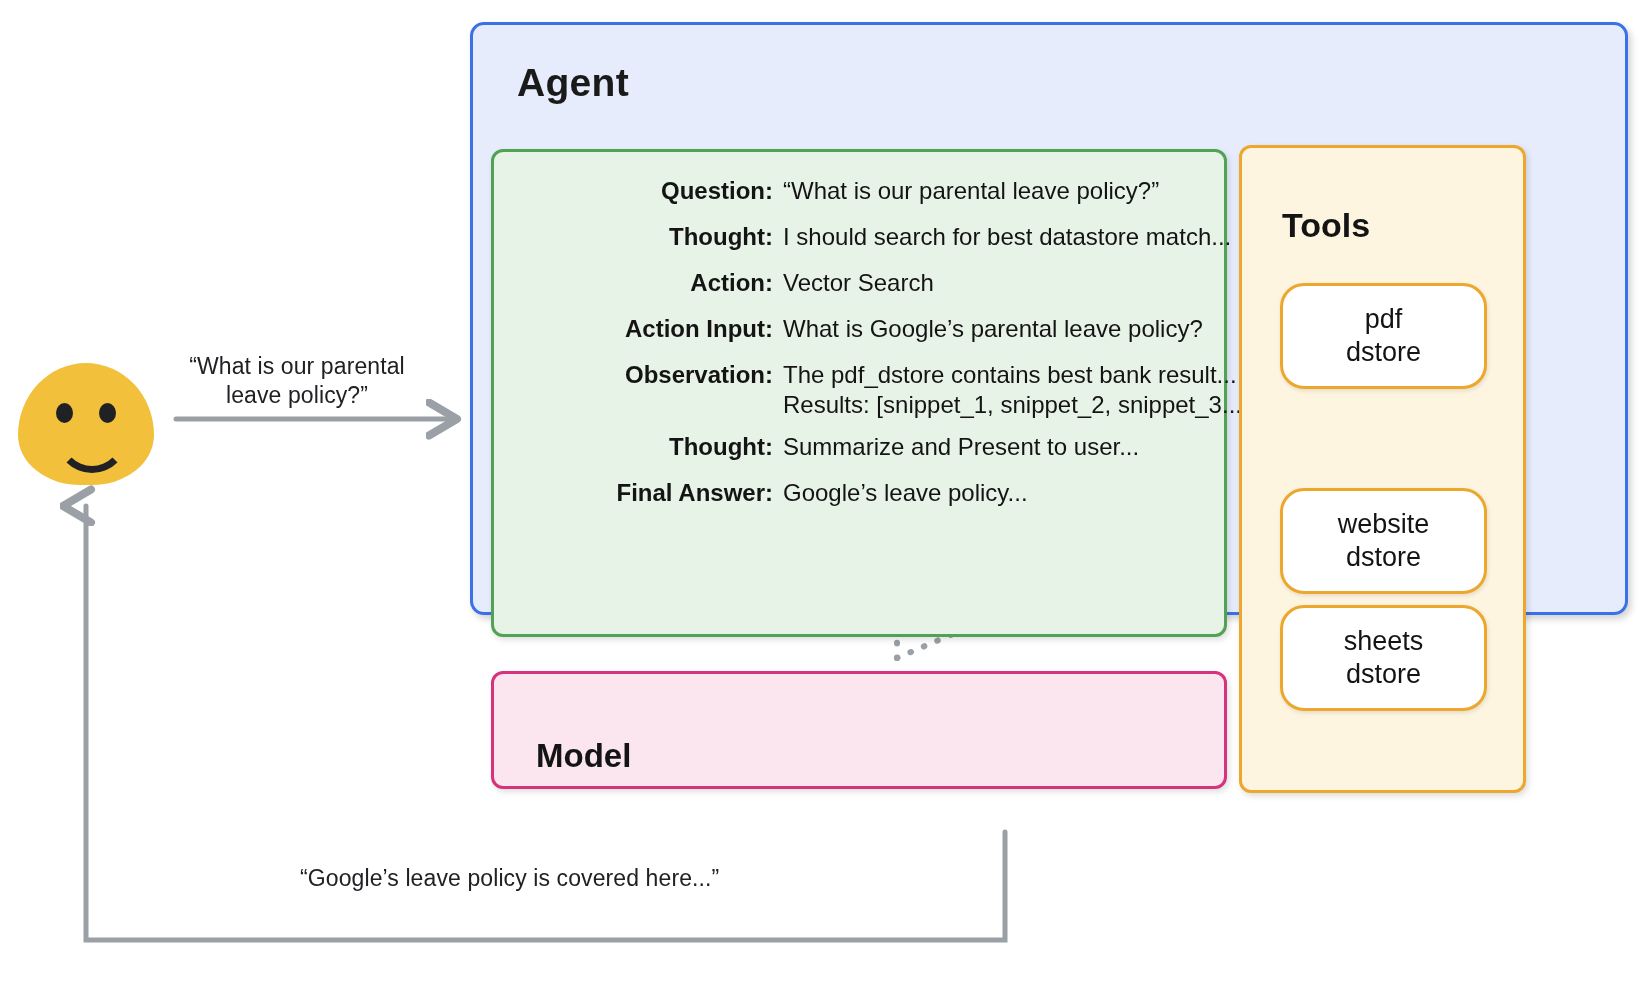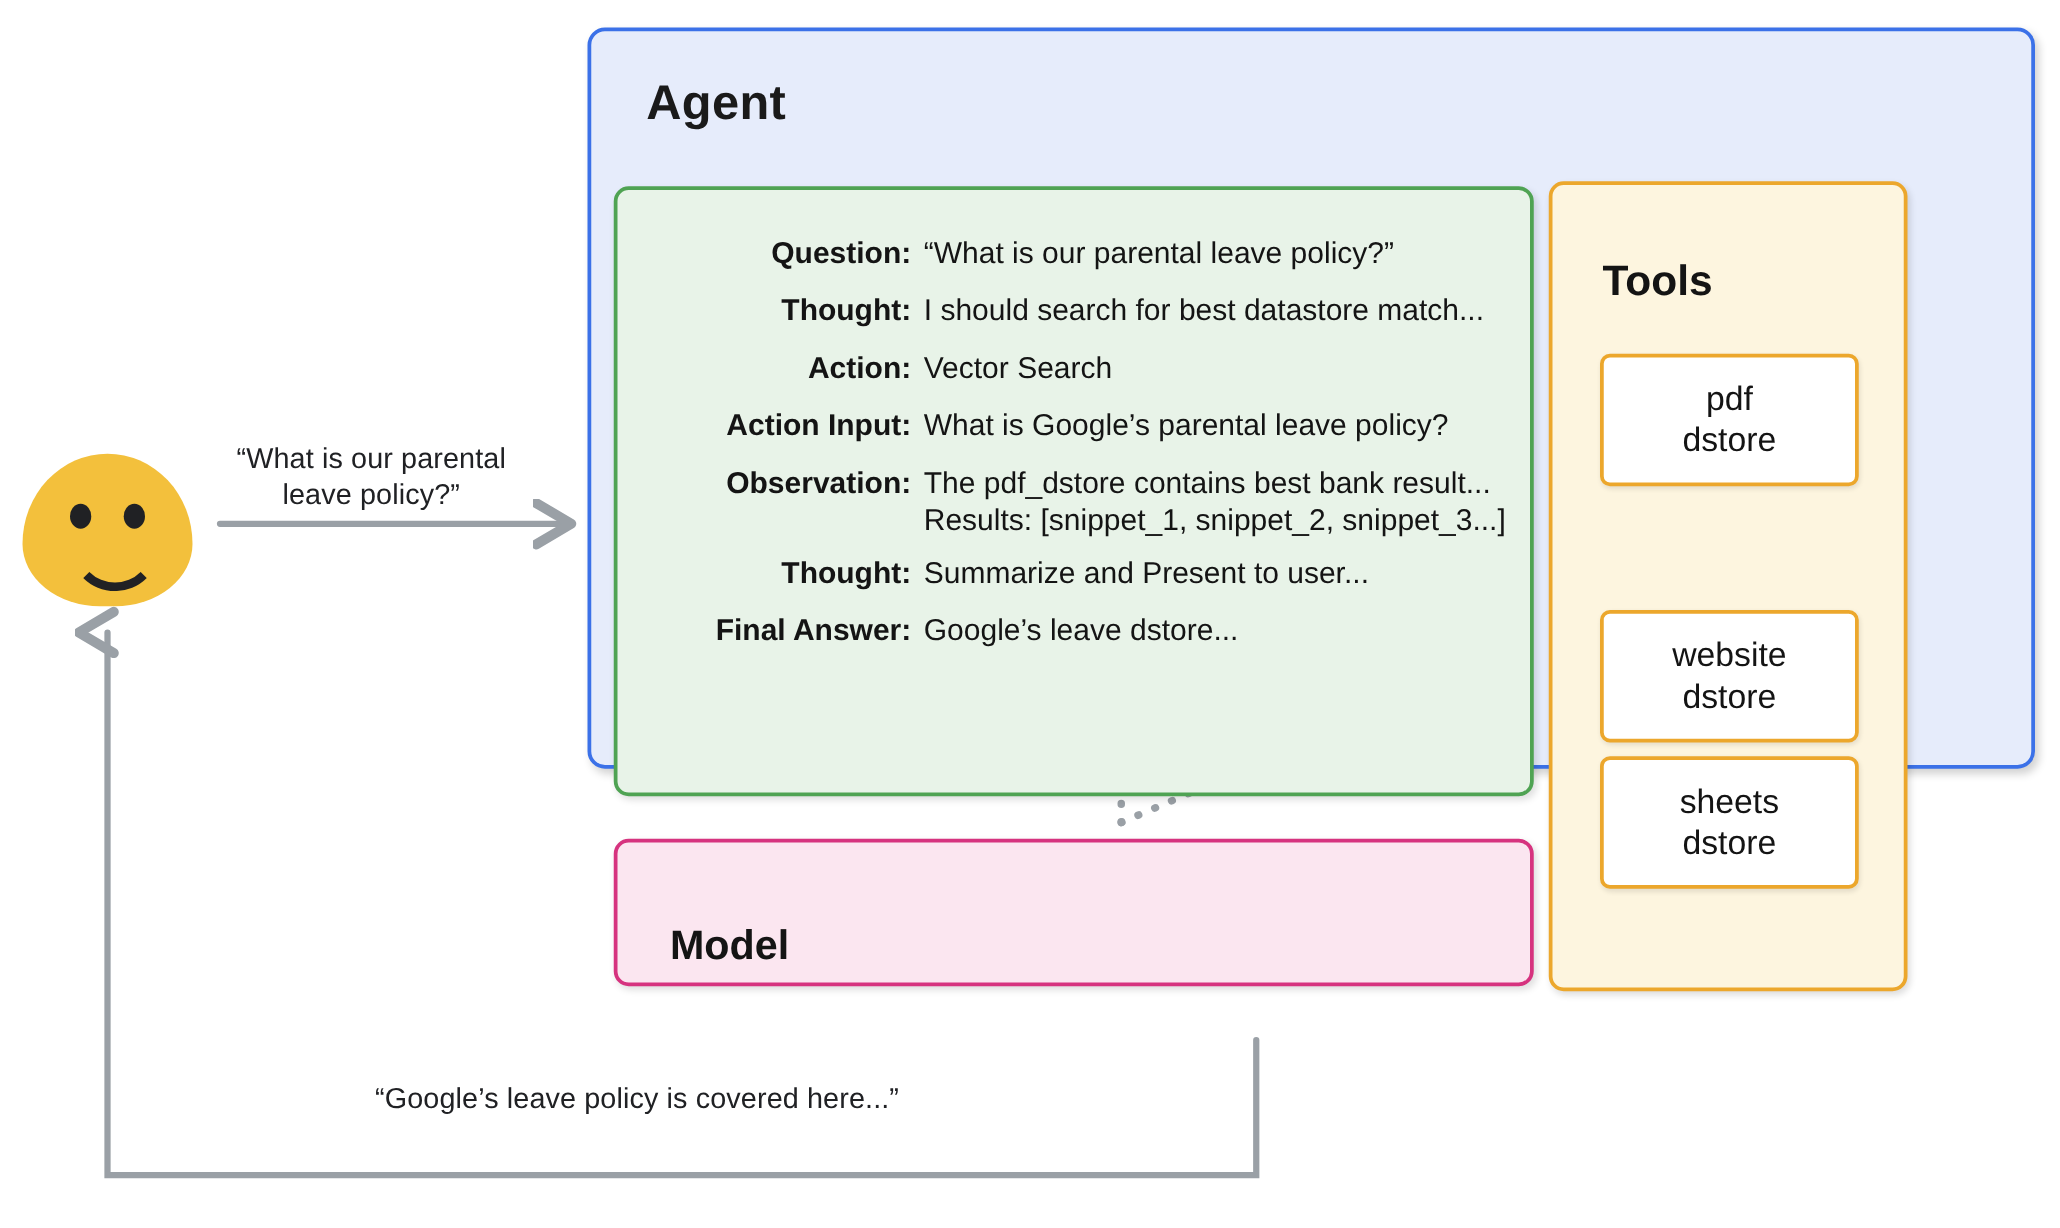--- a/index.html
+++ b/index.html
@@ -123,22 +123,23 @@
     height: 488px;
     box-sizing: border-box;
     background: #E8F3E8;
     border: 3px solid #4FA353;
     border-radius: 12px;
     box-shadow: 2px 3px 6px rgba(0,0,0,0.13);
   }
   .trace-rows {
     position: absolute;
     left: 0;
-    top: 36px;
+    top: 24px;
     width: 100%;
+    padding-left: 44px;
   }
   .trace-row {
     display: flex;
     align-items: flex-start;
     margin-bottom: 16px;
   }
   .trace-label {
     width: 245px;
     flex: 0 0 245px;
     text-align: right;
@@ -204,21 +205,21 @@
     color: #141414;
   }
   .tool-card {
     position: absolute;
     left: 38px;
     width: 207px;
     height: 106px;
     box-sizing: border-box;
     background: #FFFFFF;
     border: 3px solid #ECA72C;
-    border-radius: 8px;
+    border-radius: 24px;
     display: flex;
     align-items: center;
     justify-content: center;
     box-shadow: 1px 2px 4px rgba(0,0,0,0.10);
   }
   .tool-card-label {
     font-size: 27px;
     line-height: 33px;
     text-align: center;
     color: #141414;
@@ -299,21 +300,21 @@
 Results: [snippet_1, snippet_2, snippet_3...]</div>
         </div>
 
         <div class="trace-row">
           <div class="trace-label">Thought:</div>
           <div class="trace-value">Summarize and Present to user...</div>
         </div>
 
         <div class="trace-row">
           <div class="trace-label">Final Answer:</div>
-          <div class="trace-value">Google’s leave dstore...</div>
+          <div class="trace-value">Google’s leave policy...</div>
         </div>
 
       </div>
     </div>
 
     <div id="model-box">
       <div id="model-title">Model</div>
     </div>
 
     <div id="tools-box">

